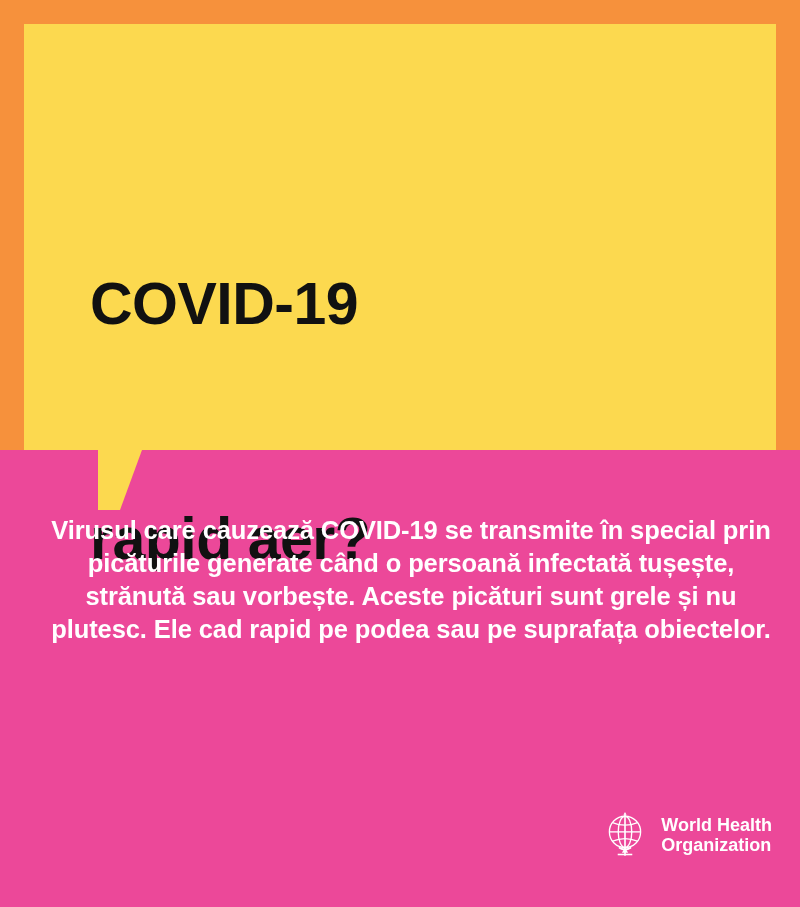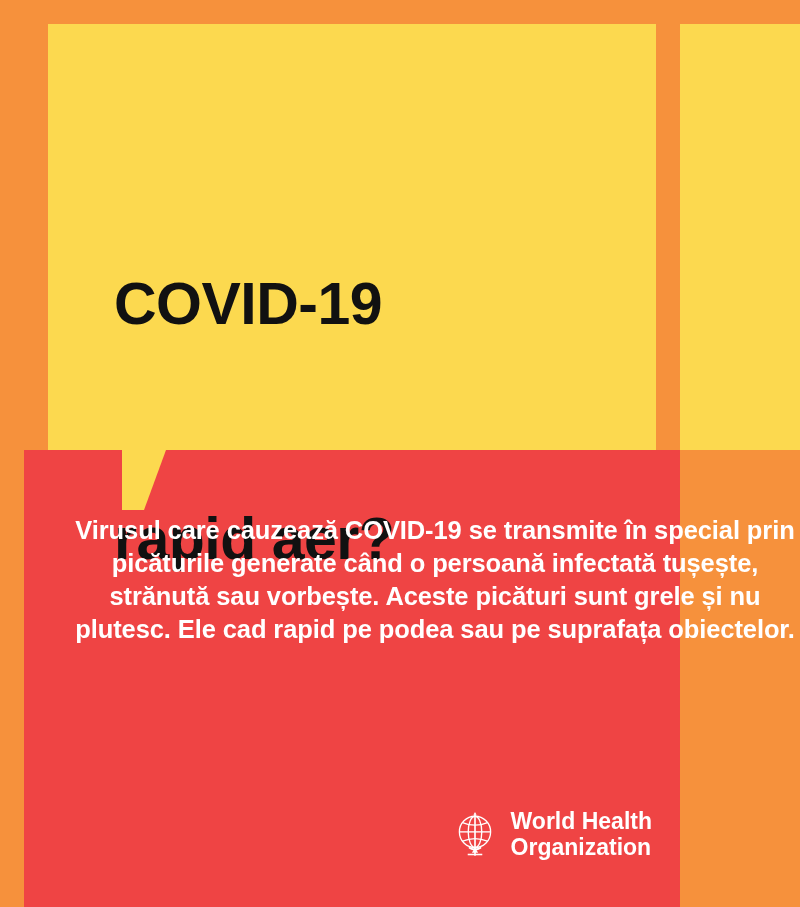--- a/index.html
+++ b/index.html
@@ -8,25 +8,24 @@
   }
   body {
     width: 800px;
     height: 907px;
     background: #f6913c;
     font-family: "Liberation Sans", sans-serif;
     overflow: hidden;
   }
   .poster {
     position: relative;
-    width: 656px;
+    width: 800px;
     height: 907px;
-    background: #ef4444;
+    background: #ec4899;
     box-sizing: border-box;
-    margin-left: 24px;
   }
   
   .left-strip {
     position: absolute;
     left: 0;
     top: 0;
     width: 24px;
     height: 450px;
     background: #f6913c;
     z-index: 3;
@@ -125,21 +124,21 @@
     align-items: center;
     gap: 10px;
   }
   .who-emblem {
     width: 52px;
     height: 52px;
     flex: 0 0 auto;
   }
   .who-text {
     color: #ffffff;
-    font-size: 23px;
+    font-size: 18px;
     font-weight: bold;
     line-height: 1.12;
     white-space: pre-line;
   }
 </style>
 </head>
 <body>
 
 <div class="poster">
 

